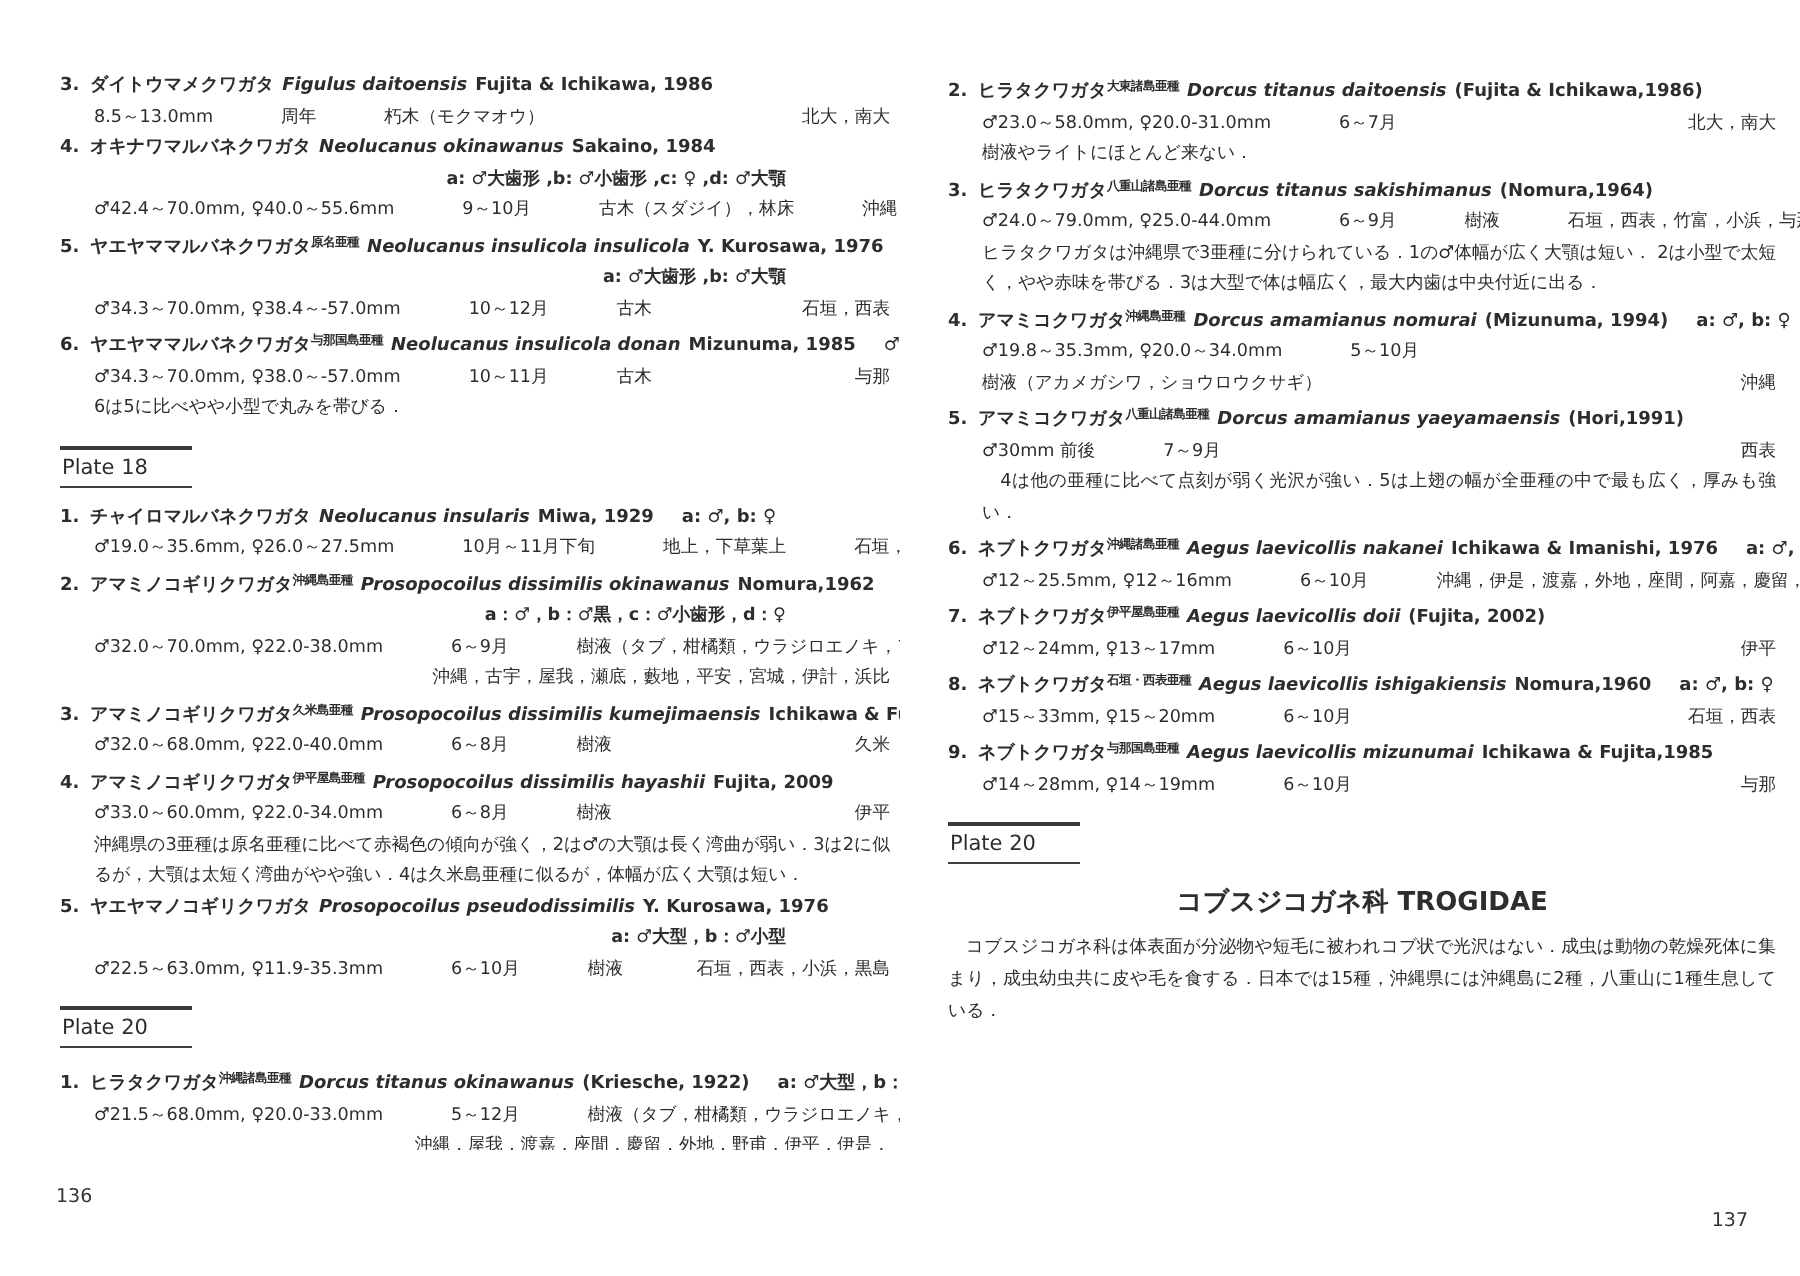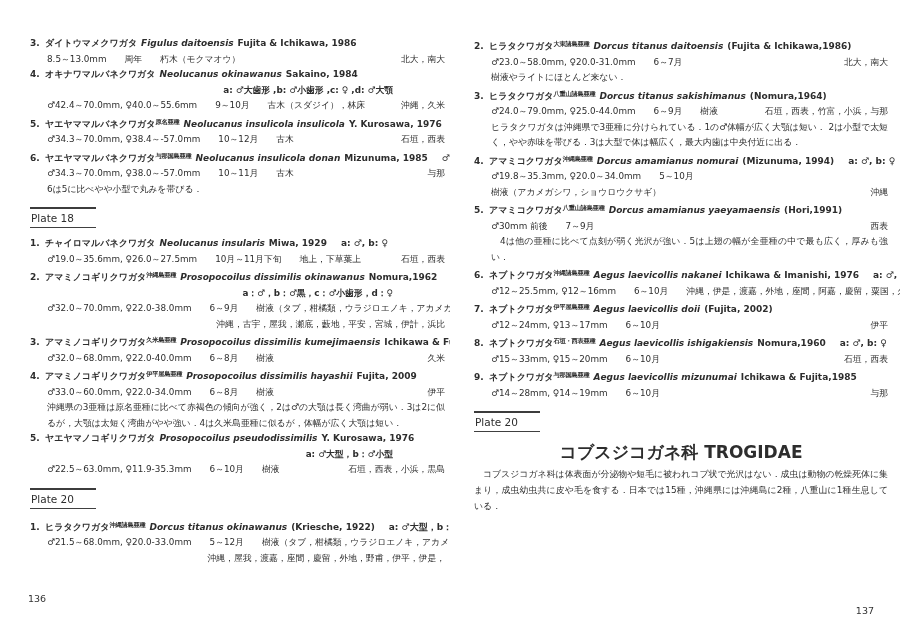--- a/index.html
+++ b/index.html
@@ -17,34 +17,34 @@
   .page.right .content { padding:36px 12px 0 24px; }
 
   .entry { margin:0; }
   .title { font-size:9px; font-weight:bold; line-height:15.5px; white-space:nowrap; }
   .num { display:inline-block; width:15px; }
   .sub { font-size:6.3px; vertical-align:3px; letter-spacing:-0.3px; }
   .sci { font-style:italic; margin-left:4px; }
   .auth { margin-left:4px; }
   .inote { margin-left:14px; }
   .forms { text-align:right; padding-right:52px; font-size:8.8px; font-weight:bold; line-height:15.5px; }
-  .row { display:flex; padding-left:17px; font-size:8.8px; line-height:15.5px; gap:18px; white-space:nowrap; }
+  .row { display:flex; padding-left:17px; font-size:8.8px; line-height:15.5px; gap:34px; white-space:nowrap; }
   .loc { margin-left:auto; text-align:right; }
   .rline { text-align:right; font-size:8.8px; line-height:15.5px; }
   .note { padding-left:17px; font-size:8.9px; line-height:15.5px; text-align:justify; }
   .plate {
     width:66px;
     border-top:2px solid #3c3c3c;
     border-bottom:1px solid #404040;
     font-size:10.5px;
     line-height:13px;
     padding:3px 0 2px 1px;
     margin:10px 0 8px 0;
   }
-  .family-heading { text-align:center; font-size:17px; font-weight:bold; line-height:24px; margin:1px 0 2px; }
+  .family-heading { text-align:center; font-size:13px; font-weight:bold; line-height:24px; margin:1px 0 2px; }
   .family-intro { font-size:8.9px; line-height:16px; text-align:justify; margin-bottom:1px; }
   .pagenum { position:absolute; font-size:9.5px; color:#333; }
   .page.left  .pagenum { left:28px; bottom:34px; }
   .page.right .pagenum { right:26px; bottom:22px; }
 </style>
 </head>
 <body>
 
 <div class="spread">
   <section class="page left">
@@ -63,20 +63,21 @@
           <div class="forms">a: ♂大歯形 ,b: ♂小歯形 ,c: ♀ ,d: ♂大顎</div>
           <div class="row">
             <span class="sz">♂42.4～70.0mm, ♀40.0～55.6mm</span>
             <span class="sea">9～10月</span>
             <span class="hab">古木（スダジイ），林床</span>
             <span class="loc">沖縄，久米</span>
           </div>
         </div>
         <div class="entry">
           <div class="title"><span class="num">5.</span><span class="ja">ヤエヤママルバネクワガタ</span><span class="sub">原名亜種</span><span class="sci">Neolucanus insulicola insulicola</span><span class="auth">Y. Kurosawa, 1976</span></div>
+          <div class="forms">a: ♂大歯形 ,b: ♂大顎</div>
           <div class="row">
             <span class="sz">♂34.3～70.0mm, ♀38.4～-57.0mm</span>
             <span class="sea">10～12月</span>
             <span class="hab">古木</span>
             <span class="loc">石垣，西表</span>
           </div>
         </div>
         <div class="entry">
           <div class="title"><span class="num">6.</span><span class="ja">ヤエヤママルバネクワガタ</span><span class="sub">与那国島亜種</span><span class="sci">Neolucanus insulicola donan</span><span class="auth">Mizunuma, 1985</span><span class="inote">♂：小歯形</span></div>
           <div class="row">

